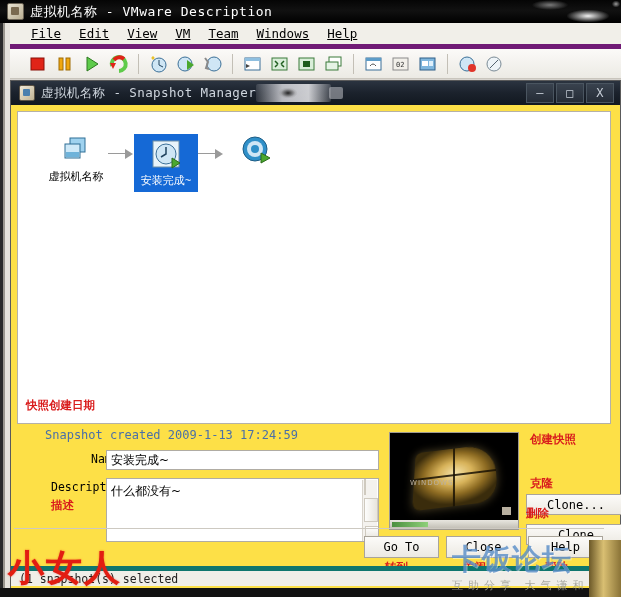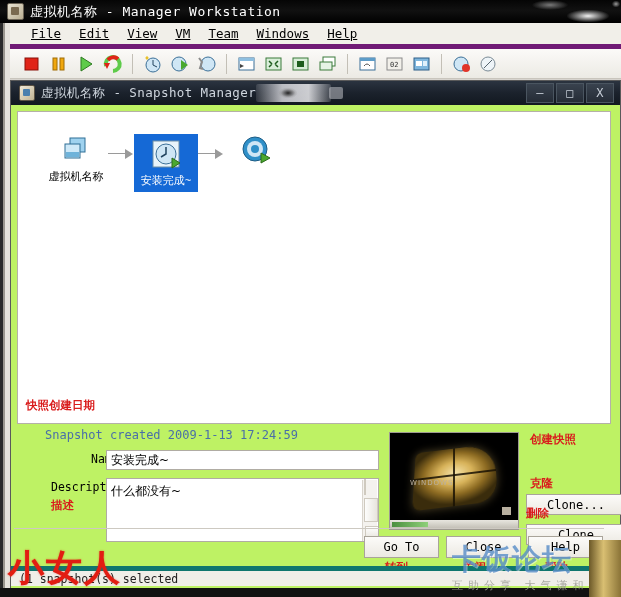--- a/index.html
+++ b/index.html
@@ -51,21 +51,21 @@
     background:#f1efe9;border-bottom:5px solid #701a75;
     display:flex;align-items:center;padding-left:22px;box-sizing:border-box;
     font-family:"DejaVu Sans Mono","Liberation Mono",monospace;font-size:12.5px;
   }
   #menubar .mi{padding:3px 9px;color:#000;white-space:nowrap;}
   #menubar .mi u{text-decoration:underline;}
   #toolbar{
     position:absolute;left:0;top:49px;width:621px;height:30px;
     background:linear-gradient(to bottom,#fbfaf8,#eceae4);
     border-bottom:1px solid #c9c5bd;
-    display:flex;align-items:center;padding-left:18px;box-sizing:border-box;
+    display:flex;align-items:center;padding-left:24px;box-sizing:border-box;
   }
   .tb-ico{width:21px;height:20px;margin:0 3px;position:relative;flex:none;}
   .tb-sep{width:1px;height:20px;background:#c3bfb6;margin:0 6px;flex:none;}
   .left-rail{
     position:absolute;left:0;top:23px;width:10px;height:574px;
     background:linear-gradient(to right,#2a2a2a 0 3px,#9a968e 3px 5px,#e6e3dc 5px 10px);
   }
   
   #snapshot-dialog{
     position:absolute;left:10px;top:80px;width:611px;height:517px;
@@ -98,21 +98,21 @@
     background:rgba(190,192,196,.55);border-radius:2px;pointer-events:none;
   }
   #sm-winbtns{position:absolute;right:6px;top:2px;display:flex;gap:2px;}
   .wbtn{
     width:26px;height:18px;border:1px solid #4a5560;
     background:linear-gradient(to bottom,#39424e,#252c36);
     color:#c6cdd6;font-size:12px;display:flex;align-items:center;justify-content:center;
     font-family:"DejaVu Sans Mono",monospace;
   }
   #sm-body{
-    position:absolute;left:0;top:24px;width:609px;height:491px;background:#bef264;
+    position:absolute;left:0;top:24px;width:609px;height:491px;background:#fde047;
   }
   
   #tree-panel{
     position:absolute;left:6px;top:6px;width:594px;height:313px;
     background:#fff;border:1px solid #b5b1a8;box-sizing:border-box;
   }
   #tree-nodes{position:absolute;left:26px;top:22px;display:flex;align-items:flex-start;}
   .node{width:64px;text-align:center;font-size:11px;color:#000;position:relative;}
   .node .nicon{width:36px;height:34px;margin:0 auto 3px;position:relative;}
   .node .nlabel{line-height:12px;display:block;}
@@ -232,21 +232,21 @@
     pointer-events:none;
   }
 </style>
 </head>
 <body>
 
 <div id="vmware-window">
 
   <div id="vmware-titlebar">
     <span class="winicon"></span>
-    <span id="vmware-title-text">虚拟机名称 - Manager Workstation</span>
+    <span id="vmware-title-text">虚拟机名称 - VMware Description</span>
     <span class="glare"></span>
   </div>
   <div class="glare2"></div>
 
   <div id="menubar">
     <span class="mi"><u>File</u></span>
     <span class="mi"><u>Edit</u></span>
     <span class="mi"><u>View</u></span>
     <span class="mi"><u>VM</u></span>
     <span class="mi"><u>Team</u></span>

